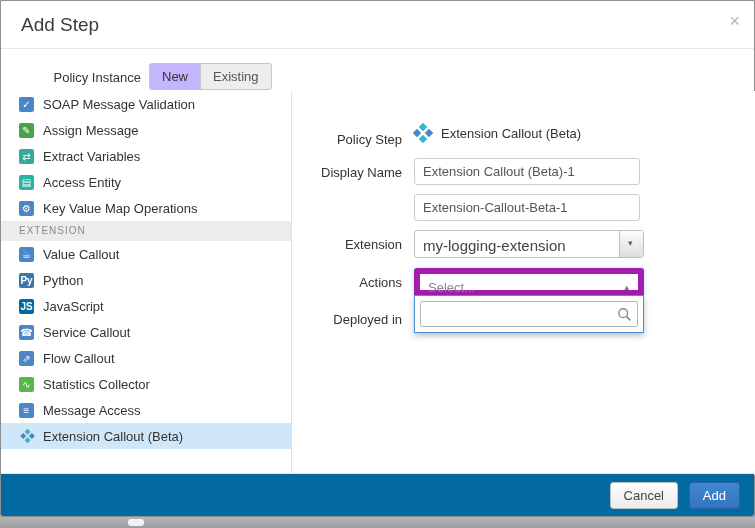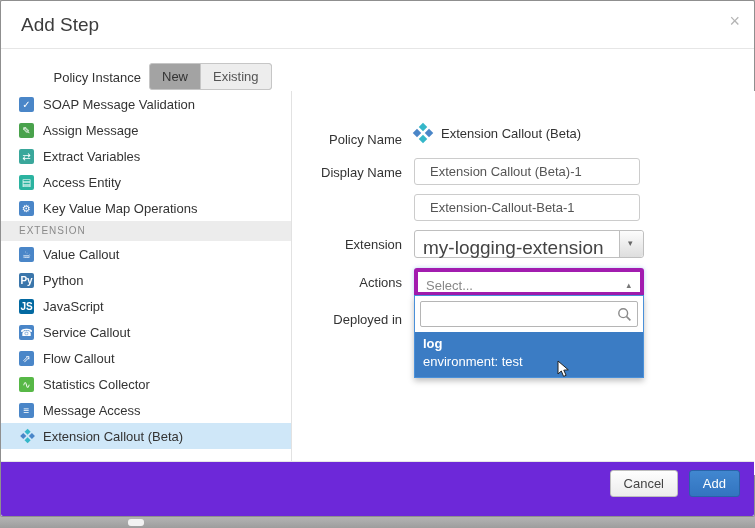--- a/index.html
+++ b/index.html
@@ -13,21 +13,21 @@
   .dialog {
     position:absolute; left:0; top:0; width:755px; height:517px;
     background:#fff; border:1px solid #8f8f8f; border-radius:2px;
   }
   
   .header { position:absolute; left:0; top:0; right:0; height:48px; border-bottom:1px solid #e6e6e6; }
   .title { position:absolute; left:20px; top:13px; font-size:19px; color:#3c3c3c; }
   .close { position:absolute; right:14px; top:11px; font-size:18px; color:#b5b5b5; cursor:pointer; line-height:1; }
   
   .pi-label { position:absolute; left:0; top:69px; width:140px; text-align:right; font-size:13px; color:#333; }
-  .segment { position:absolute; left:148px; top:62px; height:27px; border:1px solid #c6c6c6; border-radius:3px; display:flex; overflow:hidden; background:#a3a3a3; }
+  .segment { position:absolute; left:148px; top:62px; height:27px; border:1px solid #c6c6c6; border-radius:3px; display:flex; overflow:hidden; background:#c4b5fd; }
   .seg { padding:0 12px; line-height:25px; font-size:13px; color:#333; cursor:pointer; }
   .seg.inactive { background:#ededed; border-left:1px solid #c6c6c6; color:#555; }
   
   .list { position:absolute; left:0; top:90px; width:290px; height:384px; overflow:hidden; background:#fff; }
   .list-item { height:26px; display:flex; align-items:center; padding-left:18px; gap:9px; font-size:13px; color:#333; cursor:pointer; white-space:nowrap; }
   .list-item.selected { background:#cfe7f8; }
   .icon-wrap { width:15px; height:15px; flex:0 0 15px; display:flex; align-items:center; justify-content:center; }
   .icon-sq { width:15px; height:15px; border-radius:2px; color:#fff; font-size:10px; line-height:15px; text-align:center; }
   .icon-sq.txt { font-size:10px; font-weight:bold; }
   .section-hdr { height:20px; background:#ececec; color:#8a8a8a; font-size:10px; letter-spacing:1px; line-height:20px; padding-left:18px; }
@@ -36,38 +36,38 @@
   .cluster i { position:absolute; width:6px; height:6px; transform:rotate(45deg); }
   .cluster .n { left:6px; top:0;  background:#35b7c9; }
   .cluster .w { left:0;  top:6px; background:#4a86c8; }
   .cluster .e { left:12px; top:6px; background:#4a86c8; }
   .cluster .s { left:6px; top:12px; background:#35b7c9; }
   .cluster.sm { transform:scale(.72); transform-origin:center; }
   
   .form { position:absolute; left:290px; top:90px; width:465px; height:384px; border-left:1px solid #e2e2e2; background:#fff; }
   .flabel { position:absolute; left:0; width:110px; text-align:right; font-size:13px; color:#333; }
   .ptype-val { position:absolute; left:122px; top:33px; display:flex; align-items:center; gap:9px; font-size:13px; color:#333; }
-  .tinput { position:absolute; left:122px; width:226px; height:27px; border:1px solid #ccc; border-radius:3px; font-size:13px; color:#555; padding:0 15px; background:#fff; }
+  .tinput { position:absolute; left:122px; width:226px; height:27px; border:1px solid #ccc; border-radius:3px; font-size:13px; color:#555; padding:0 8px; background:#fff; }
   .sel { position:absolute; left:122px; top:139px; width:230px; height:28px; border:1px solid #bfbfbf; border-radius:3px; background:#fff; cursor:pointer; }
-  .sel .val { position:absolute; left:8px; top:6px; font-size:19px; color:#444; }
+  .sel .val { position:absolute; left:8px; top:6px; font-size:15px; color:#444; }
   .sel .arrowbox { position:absolute; right:0; top:0; width:24px; height:100%; border-left:1px solid #bfbfbf; background:linear-gradient(#fcfcfc,#dedede); border-radius:0 3px 3px 0; }
   .sel .arrowbox span { position:absolute; left:8px; top:7px; font-size:9px; color:#666; }
-  .actions-ctl { position:absolute; left:122px; top:177px; width:230px; height:28px; border:4px solid #a21caf; border-radius:3px 3px 0 0; background:#fff; z-index:5; box-shadow:0 0 4px rgba(74,144,217,.4); cursor:pointer; }
+  .actions-ctl { position:absolute; left:122px; top:177px; width:230px; height:28px; border:6px solid #a21caf; border-radius:3px 3px 0 0; background:#fff; z-index:5; box-shadow:0 0 4px rgba(74,144,217,.4); cursor:pointer; }
   .actions-ctl .ph { position:absolute; left:8px; top:6px; font-size:13px; color:#888; }
   .actions-ctl .arr { position:absolute; right:9px; top:8px; font-size:9px; color:#777; }
   .actions-panel { position:absolute; left:122px; top:204px; width:230px; border:1px solid #4a90d9; background:#fff; z-index:6; box-shadow:0 3px 6px rgba(0,0,0,.25); padding-bottom:0; }
   .search-wrap { margin:5px; position:relative; height:26px; border:1px solid #b5b5b5; border-radius:2px; background:#fff; }
   .search-wrap input { width:100%; height:100%; border:none; outline:none; padding:0 26px 0 6px; font-size:13px; background:transparent; }
   .search-icon { position:absolute; right:5px; top:5px; width:15px; height:15px; }
   .option-block { margin-top:4px; background:#3b7cc4; color:#fff; padding:3px 8px 6px 8px; cursor:pointer; position:relative; }
   .opt-title { font-size:13px; font-weight:bold; line-height:18px; }
   .opt-sub { font-size:13px; line-height:18px; }
   .cursor-icon { position:absolute; left:141px; top:28px; width:15px; height:18px; }
   
-  .footer { position:absolute; left:0; bottom:0; right:0; height:55px; border-top:1px solid #e6e6e6; background:#6d28d9; border-radius:0 0 2px 2px;padding-left:44px; }
+  .footer { position:absolute; left:0; bottom:0; right:0; height:43px; border-top:1px solid #e6e6e6; background:#0369a1; border-radius:0 0 2px 2px;padding-left:44px; }
   .btn { position:absolute; top:8px; height:27px; border-radius:3px; font-size:13px; line-height:25px; padding:0 13px; cursor:pointer; }
   .btn-cancel { right:76px; border:1px solid #bdbdbd; background:linear-gradient(#fefefe,#ececec); color:#444; }
   .btn-add { right:14px; border:1px solid #2a62a8; background:linear-gradient(#4187d0,#3374c0); color:#fff; }
   
   .backdrop { position:absolute; left:0; top:517px; width:755px; height:11px; background:linear-gradient(#b4b4b4,#9d9d9d); }
   .backdrop .pill { position:absolute; left:128px; top:2px; width:16px; height:7px; background:#f2f2f2; border-radius:3px; }
 </style>
 </head>
 <body>
 
@@ -169,21 +169,21 @@
             <i class="e"></i>
             <i class="s"></i>
           </span>
       </span>
       <span>Extension Callout (Beta)</span>
     </div>
   </div>
 
   <div class="form">
 
-    <div class="flabel" style="top:41px">Policy Name</div>
+    <div class="flabel" style="top:41px">Policy Step</div>
     <div class="ptype-val">
       <span class="cluster">
           <i class="n"></i>
           <i class="w"></i>
           <i class="e"></i>
           <i class="s"></i>
         </span>
       <span>Extension Callout (Beta)</span>
     </div>
 
@@ -209,27 +209,20 @@
     <div class="flabel" style="top:221px">Deployed in</div>
 
     <div class="actions-panel">
       <div class="search-wrap">
         <input value="" style="">
         <svg class="search-icon" viewBox="0 0 15 15">
           <circle cx="6.2" cy="6.2" r="4.4" fill="none" stroke="#8a8a8a" stroke-width="1.4"></circle>
           <line x1="9.6" y1="9.6" x2="13.4" y2="13.4" stroke="#8a8a8a" stroke-width="1.6"></line>
         </svg>
       </div>
-      <div class="option-block">
-        <div class="opt-title">log</div>
-        <div class="opt-sub">environment: test</div>
-        <svg class="cursor-icon" viewBox="0 0 15 18">
-          <path d="M2,1 L2,14 L5.3,11 L7.6,16.4 L10.1,15.3 L7.8,10.2 L12.3,9.8 Z" fill="#ffffff" stroke="#222222" stroke-width="1"></path>
-        </svg>
-      </div>
     </div>
 
   </div>
 
   <div class="footer">
     <div class="btn btn-cancel">Cancel</div>
     <div class="btn btn-add">Add</div>
   </div>
 
 </div>

